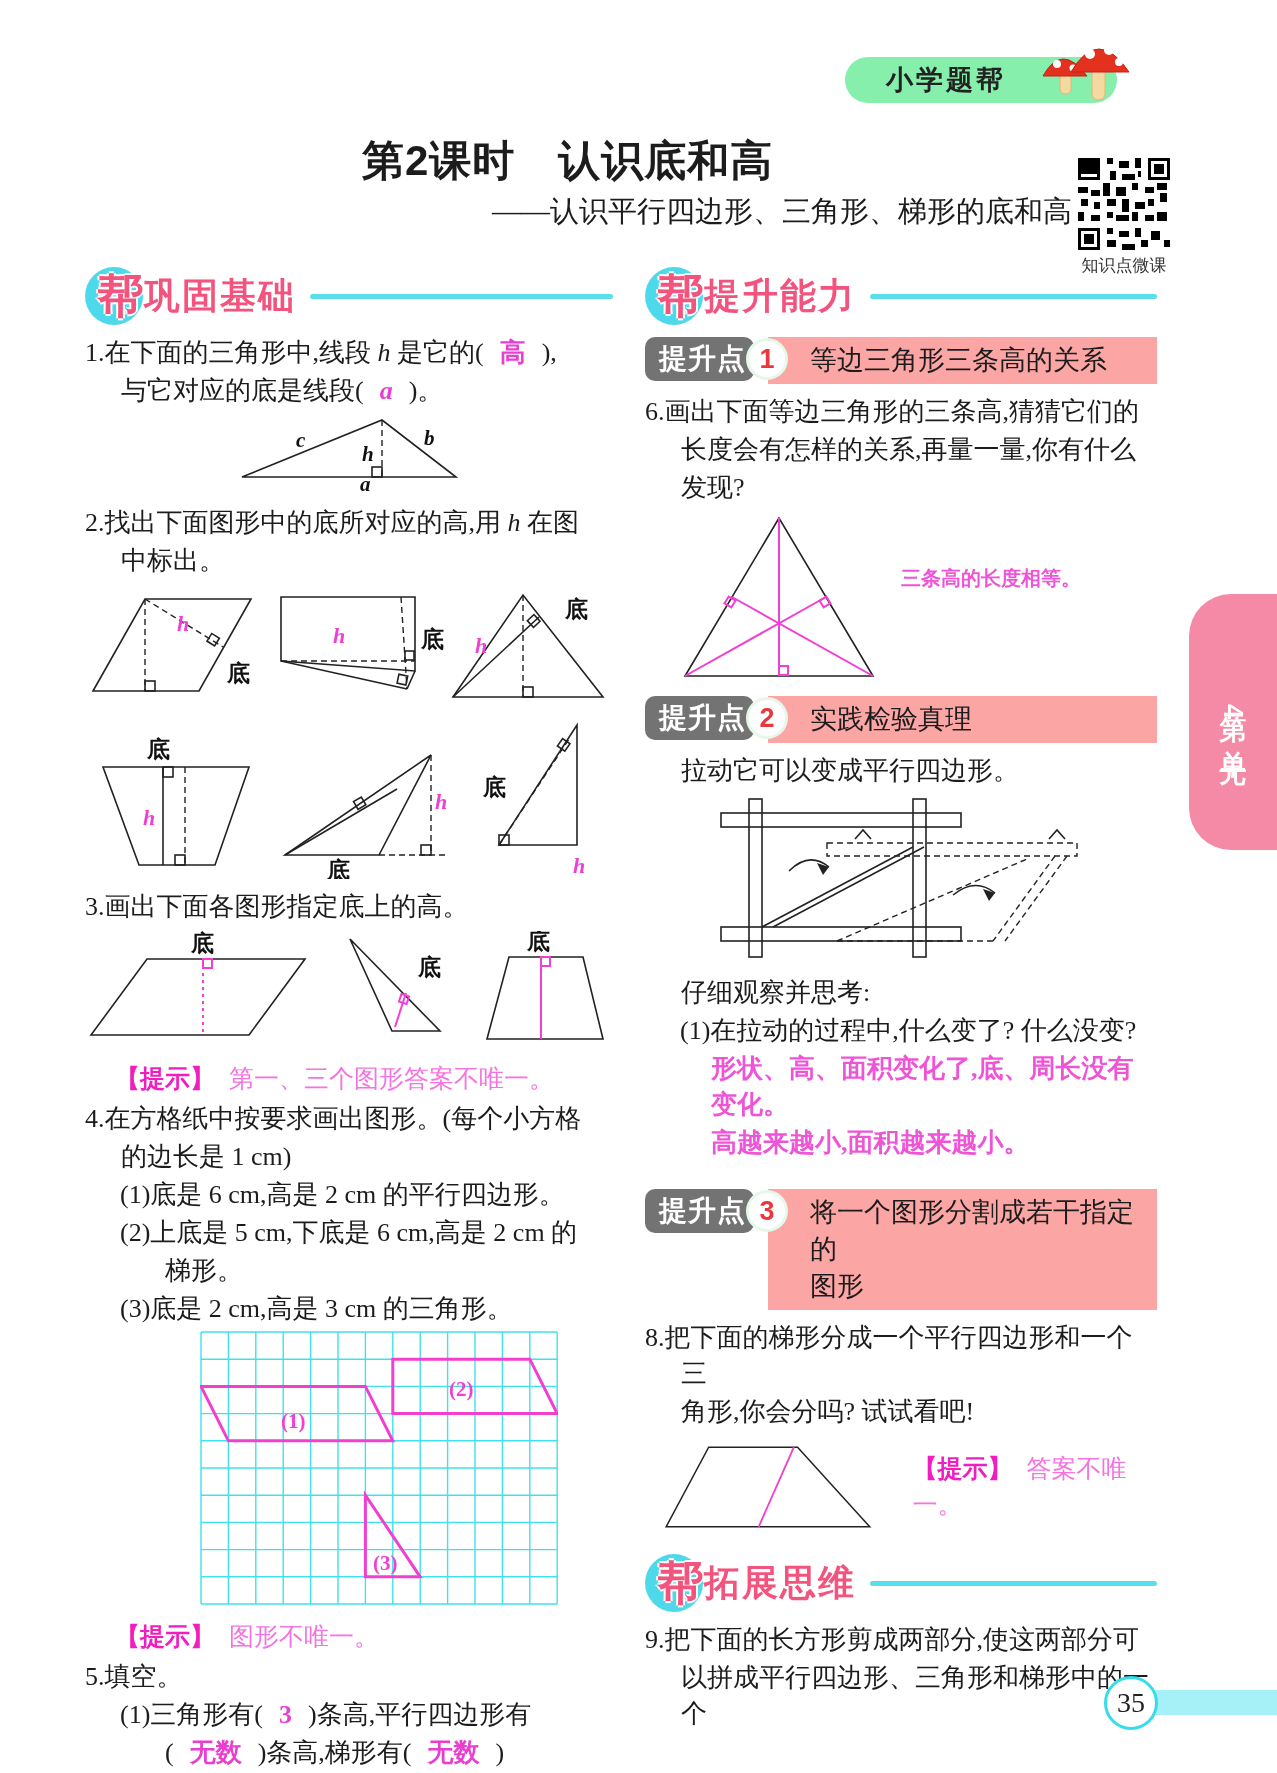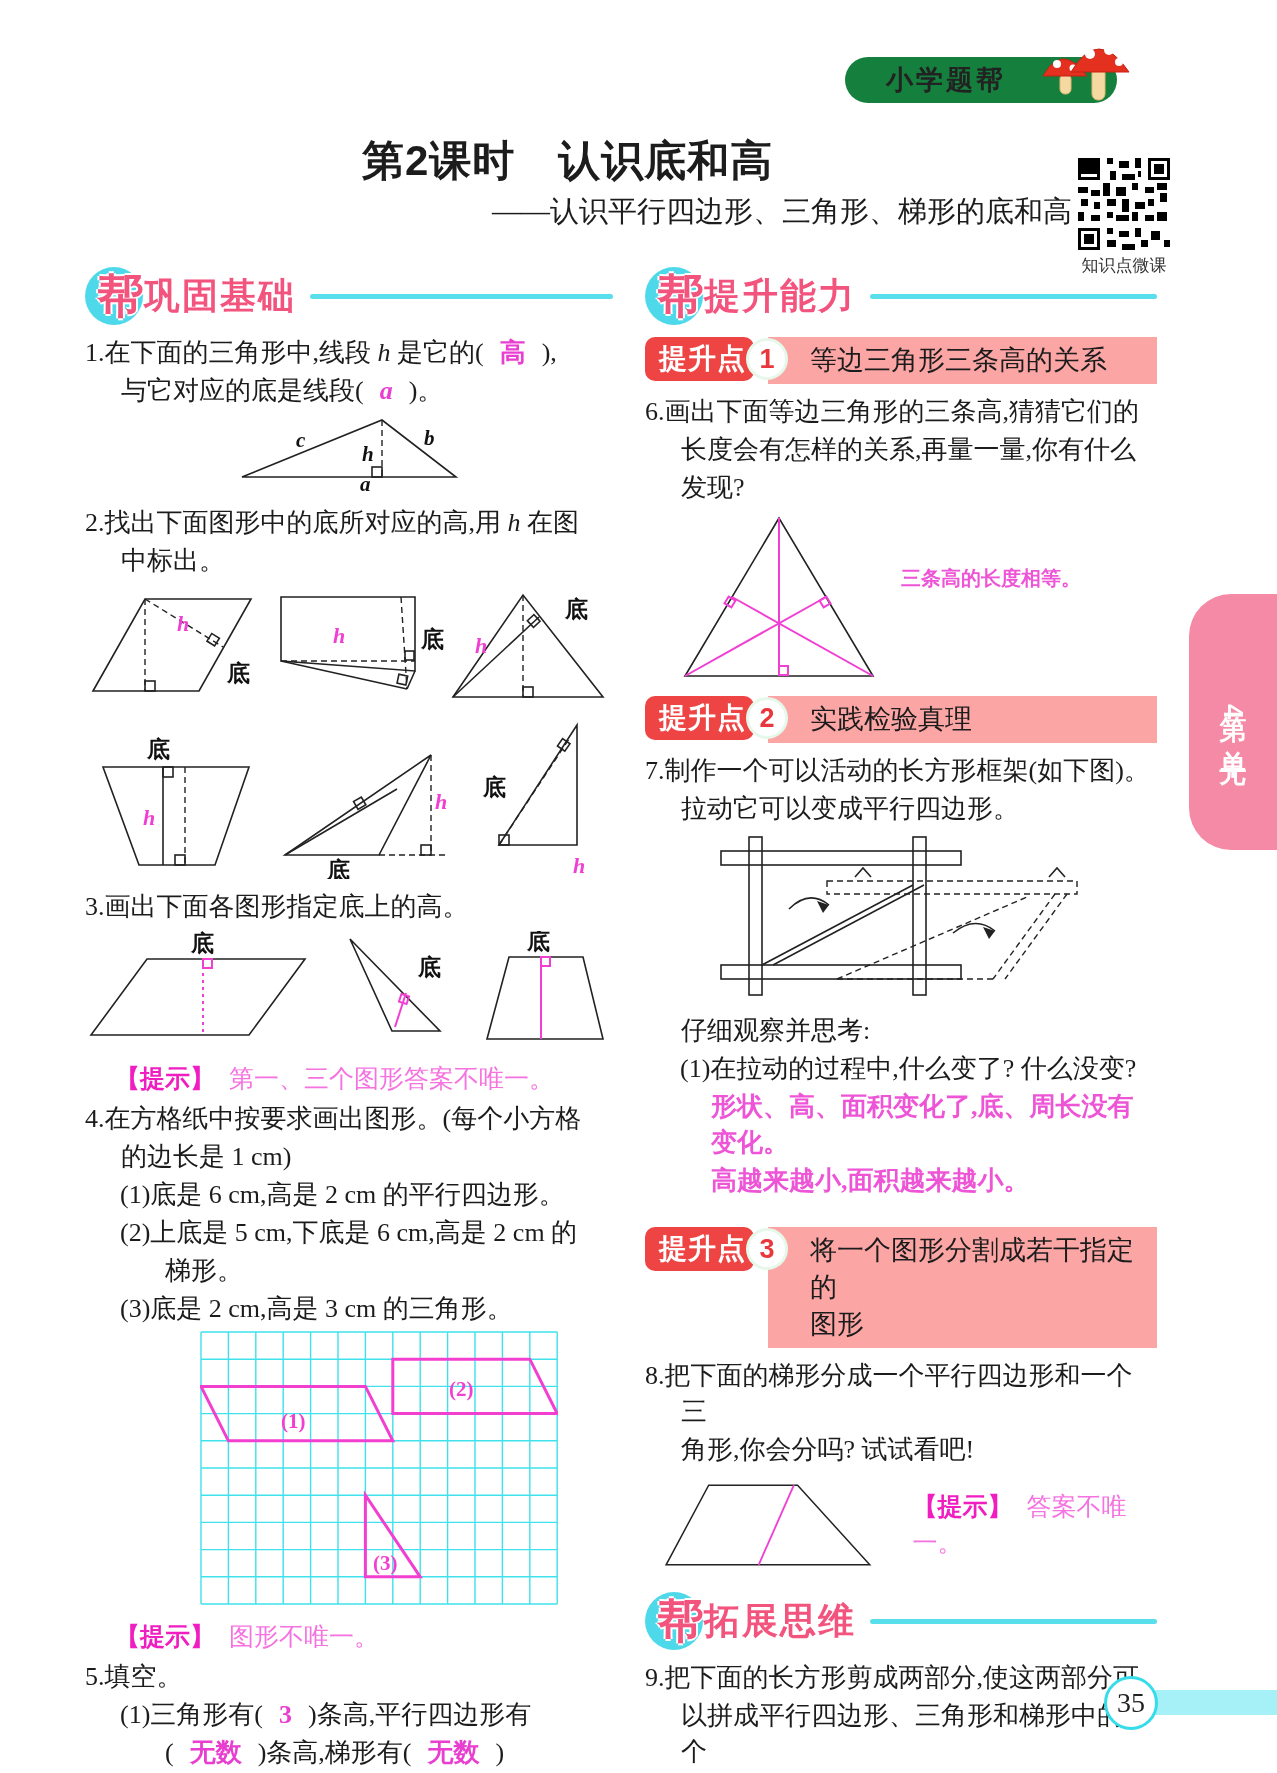--- a/index.html
+++ b/index.html
@@ -1,20 +1,20 @@
 <!DOCTYPE html>
 <html><head>
 <meta charset="utf-8">
 <style>
   * { margin:0; padding:0; box-sizing:border-box; }
   body { background:#e8e8e8; font-family:"Liberation Serif","DejaVu Serif",serif; }
   .page { position:relative; width:1277px; height:1773px; background:#ffffff; margin:0 auto; overflow:hidden; color:#1c1c1c; }
 
   
-  .brand-pill { position:absolute; left:845px; top:57px; width:272px; height:46px; background:#15803d; border-radius:23px; display:flex; align-items:center; justify-content:center; padding-right:70px; font-size:27px; font-weight:bold; color:#222; letter-spacing:3px; font-family:"Liberation Sans",sans-serif; }
+  .brand-pill { position:absolute; left:845px; top:57px; width:272px; height:46px; background:#86efac; border-radius:23px; display:flex; align-items:center; justify-content:center; padding-right:70px; font-size:27px; font-weight:bold; color:#222; letter-spacing:3px; font-family:"Liberation Sans",sans-serif; }
   .mushrooms { position:absolute; left:1035px; top:28px; }
   .page-title { position:absolute; left:362px; top:133px; font-size:42px; font-weight:900; letter-spacing:1px; font-family:"Liberation Sans",sans-serif; }
   .page-subtitle { position:absolute; left:492px; top:192px; font-size:29px; }
   .qr { position:absolute; left:1078px; top:158px; width:92px; height:92px; }
   .qr-caption { position:absolute; left:1062px; top:254px; width:124px; text-align:center; font-size:17px; color:#333; }
 
   
   .unit-tab { position:absolute; left:1189px; top:594px; width:88px; height:256px; background:#F48AA5; border-radius:42px 0 0 42px; display:flex; align-items:center; justify-content:center; }
   .unit-tab span { writing-mode:vertical-rl; color:#fff; font-size:27px; font-weight:bold; letter-spacing:10px; font-family:"Liberation Sans",sans-serif; }
   .footer-bar { position:absolute; left:1132px; top:1690px; width:145px; height:25px; background:#A5F1F7; }
@@ -27,21 +27,21 @@
 
   
   .sec { position:relative; display:flex; align-items:center; height:62px; margin-bottom:8px; }
   .sec-q { position:absolute; left:0; top:2px; width:58px; height:58px; border-radius:50%; background:#4ED9EB; }
   .sec-bang { position:relative; z-index:2; margin-left:12px; font-size:47px; font-weight:900; color:#F2547E; font-family:"Liberation Sans",sans-serif; text-shadow:-2px 0 #fff,2px 0 #fff,0 -2px #fff,0 2px #fff; }
   .sec-label { position:relative; z-index:2; font-size:36px; font-weight:900; color:#F2547E; letter-spacing:2px; font-family:"Liberation Sans",sans-serif; }
   .sec-line { flex:1; height:5px; background:#59DFEC; margin-left:14px; border-radius:3px; }
 
   
   .boost { display:flex; align-items:flex-start; margin:10px 0 10px 0; }
-  .boost-pill { position:relative; z-index:3; background:#ef4444; color:#fff; font-weight:bold; font-size:28px; line-height:28px; padding:8px 8px 8px 14px; border-radius:10px; font-family:"Liberation Sans",sans-serif; letter-spacing:1px; }
+  .boost-pill { position:relative; z-index:3; background:#737373; color:#fff; font-weight:bold; font-size:28px; line-height:28px; padding:8px 8px 8px 14px; border-radius:10px; font-family:"Liberation Sans",sans-serif; letter-spacing:1px; }
   .boost-num { position:relative; z-index:3; width:42px; height:42px; margin:1px 0 0 -8px; background:#fff; border:3px solid #E6F8E9; border-radius:50%; color:#E8383D; font-weight:bold; font-size:27px; display:flex; align-items:center; justify-content:center; font-family:"Liberation Sans",sans-serif; }
   .boost-title { flex:1; background:#fca5a5; margin-left:-20px; padding:5px 4px 5px 42px; font-size:27px; line-height:37px; min-height:47px; }
 
   
   .pline { padding-left:36px; text-indent:-36px; margin-top:2px; }
   .pnum { font-weight:normal; }
   .sub   { margin-left:35px; margin-top:2px; }
   .sub2  { margin-left:80px; margin-top:2px; }
   .ans { color:#E93FD0; font-weight:bold; padding:0 16px; }
   .ansline { color:#EE55D6; font-weight:bold; margin-left:66px; margin-top:2px; }
@@ -320,21 +320,20 @@
       </svg>
       <div class="p6-answer">三条高的长度相等。</div>
     </div>
 
     <div class="boost">
       <span class="boost-pill">提升点</span>
       <span class="boost-num">2</span>
       <span class="boost-title">实践检验真理</span>
     </div>
 
-    <div class="pline"><span class="pnum">7.</span><span>制作一个可以活动的长方形框架(如下图)。</span></div>
     <div class="pline" style="text-indent:0;">拉动它可以变成平行四边形。</div>
     <div class="fig-center">
       <svg width="388" height="168" viewBox="0 0 388 168">
         <g class="ink" fill="#fff">
           <rect x="14" y="20" width="240" height="14"></rect>
           <rect x="14" y="134" width="240" height="14"></rect>
           <rect x="42" y="6" width="13" height="158"></rect>
           <rect x="206" y="6" width="13" height="158"></rect>
         </g>
         <g class="ink" stroke-width="1.4">

